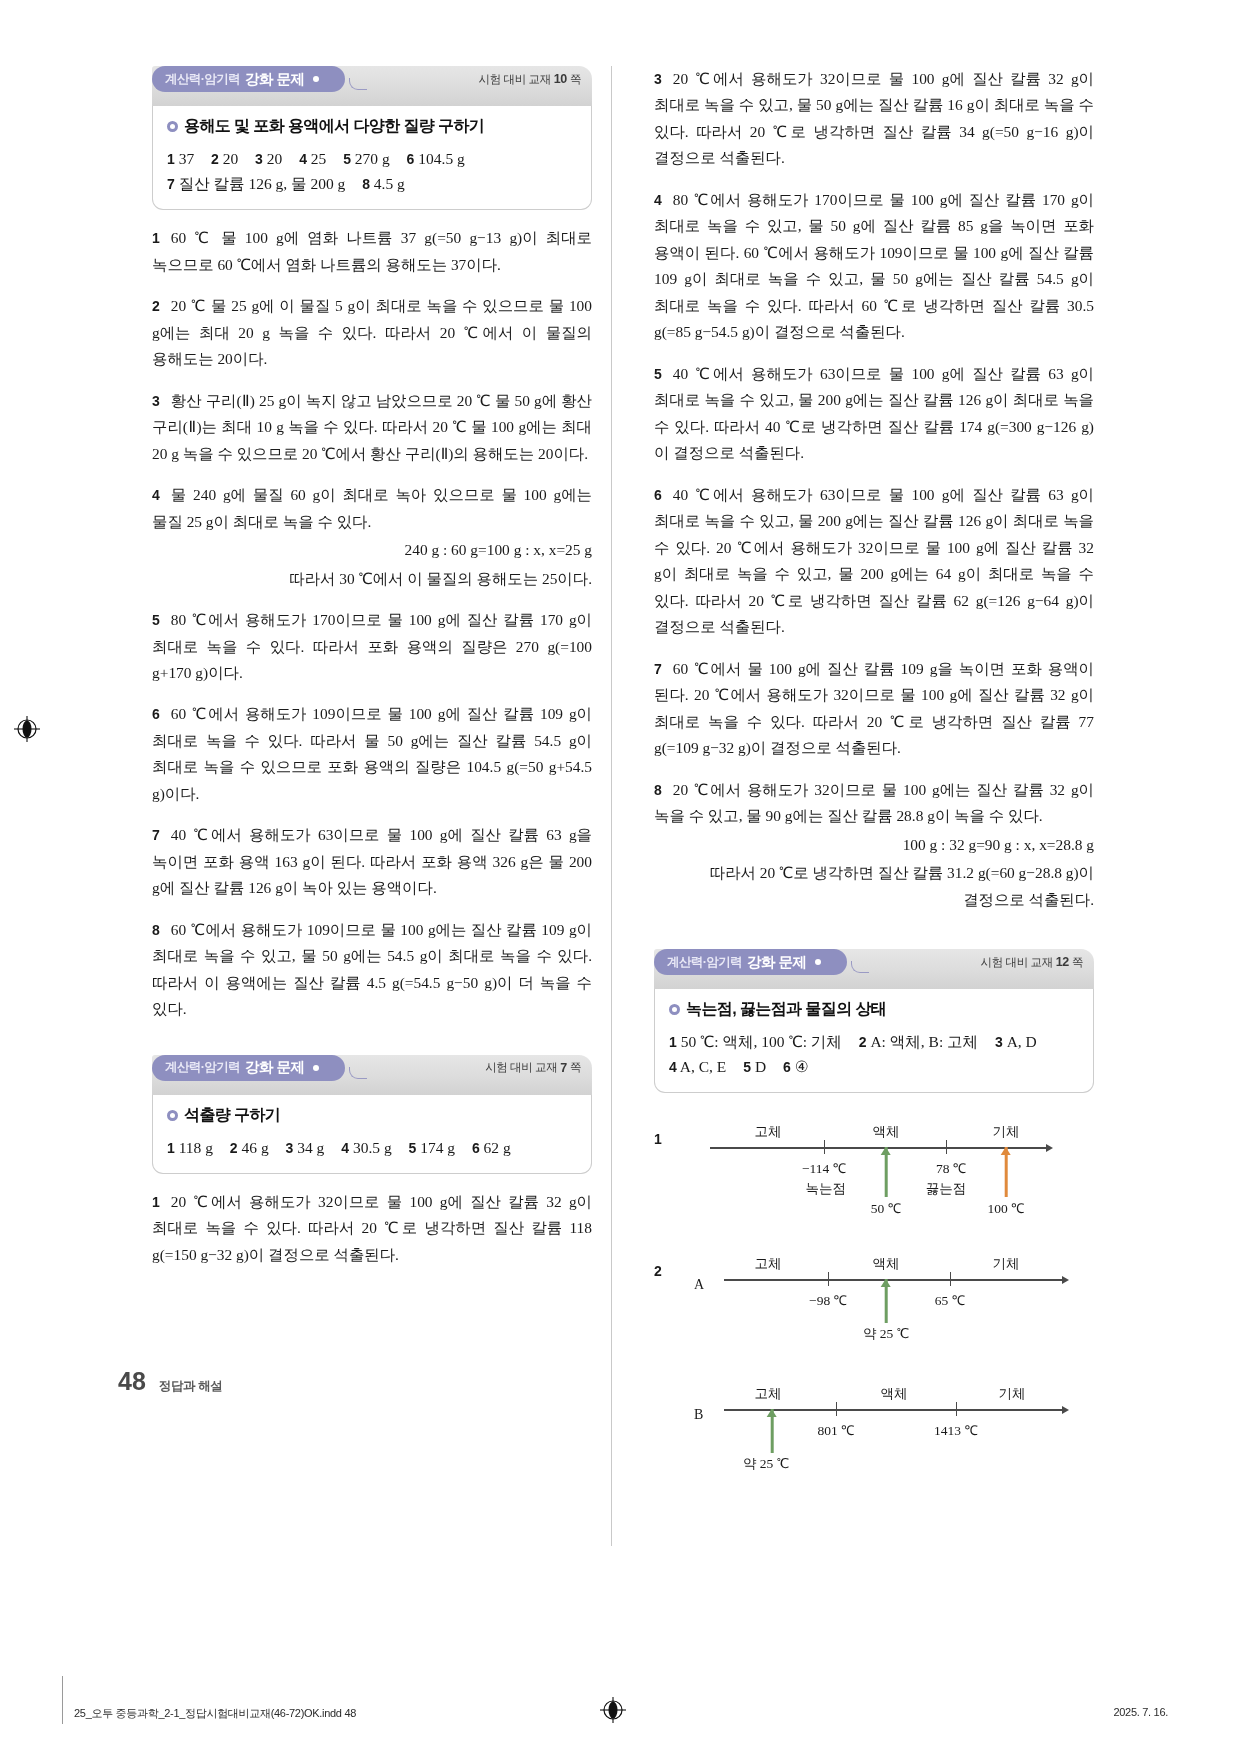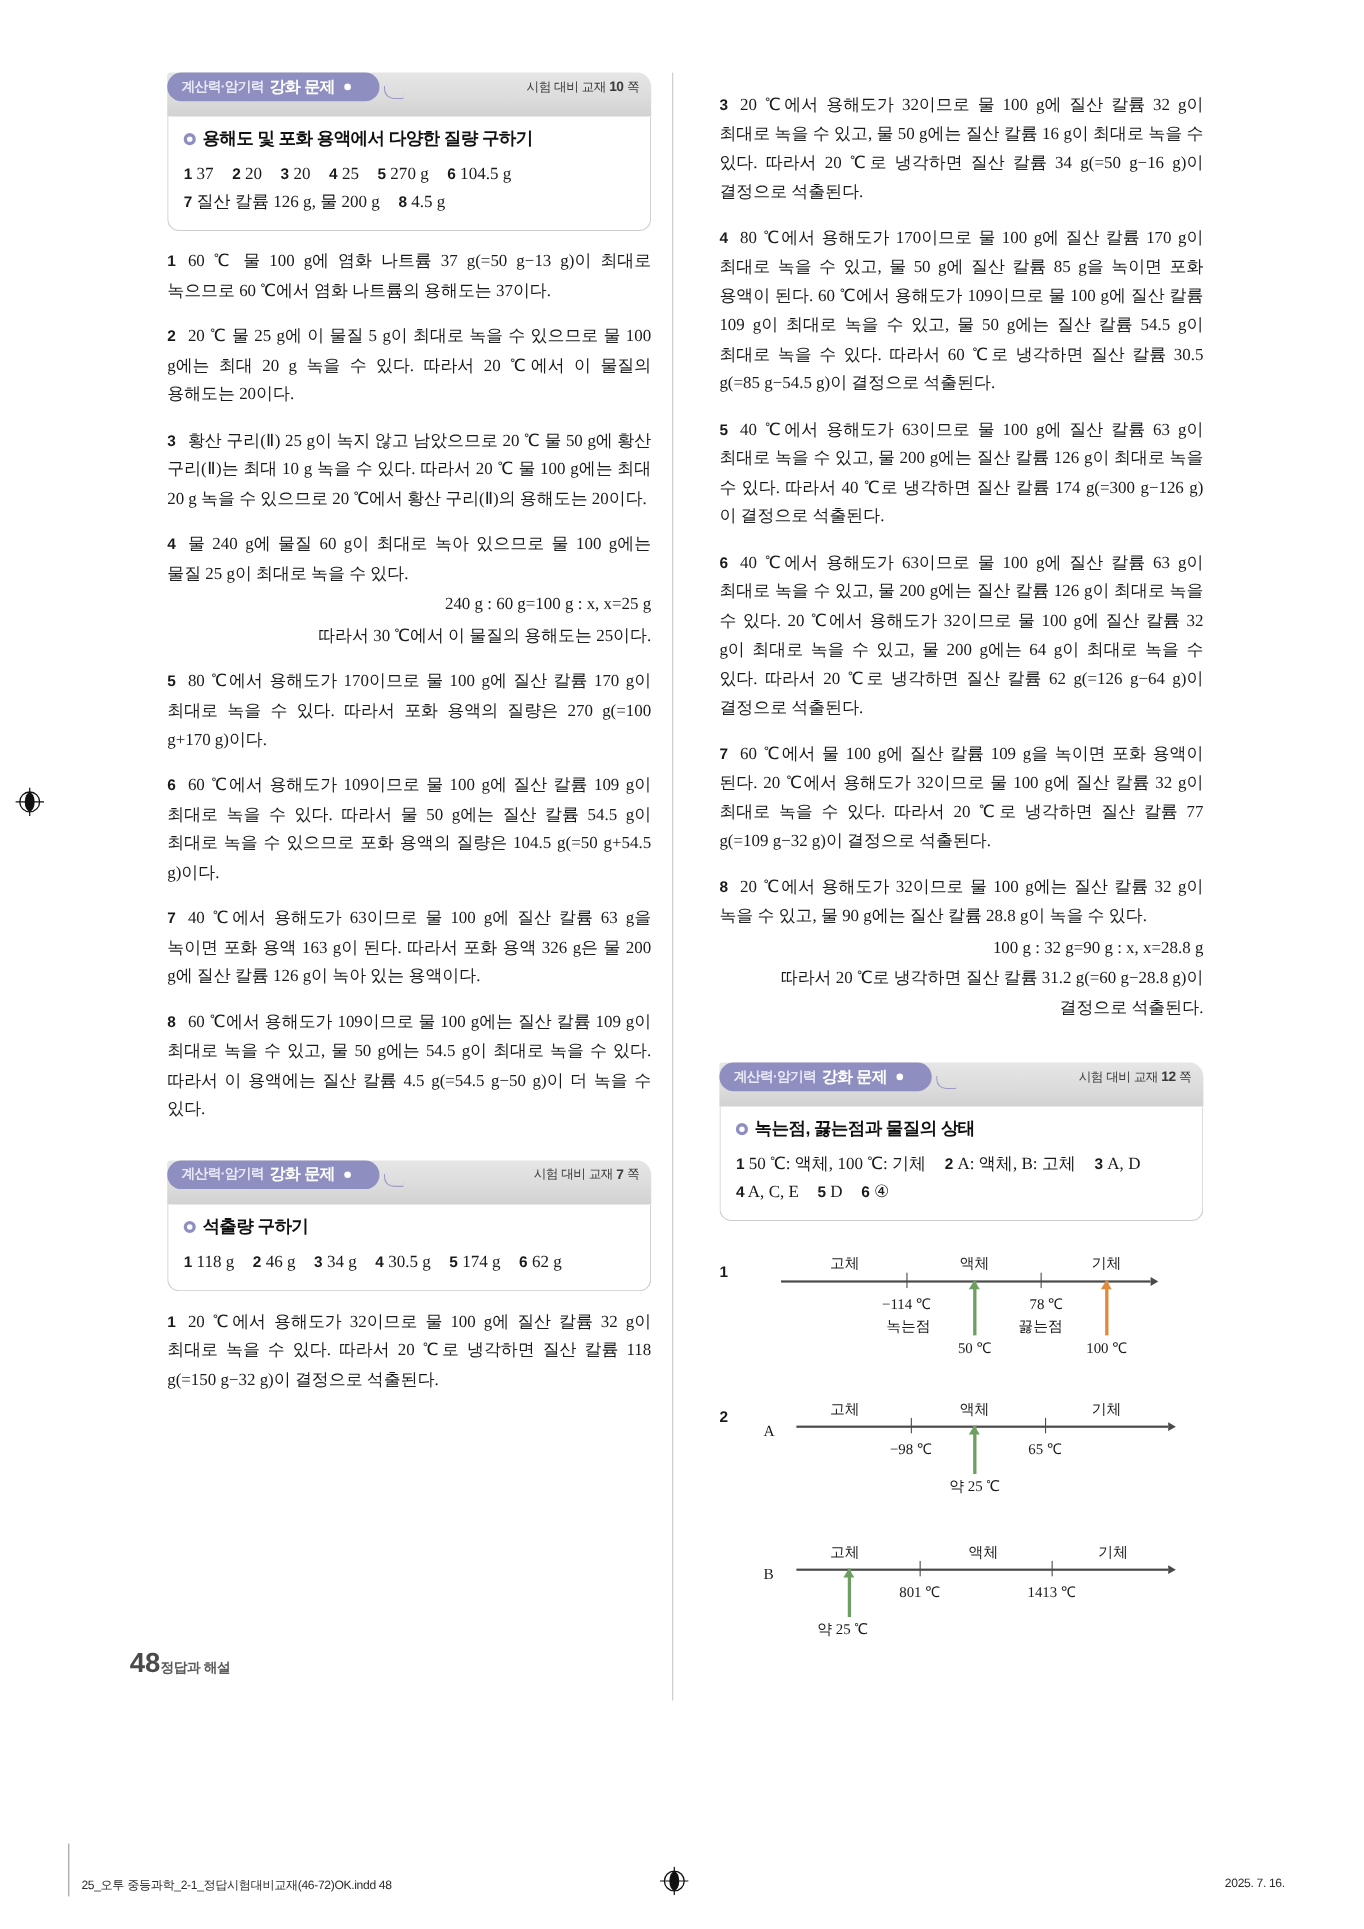--- a/index.html
+++ b/index.html
@@ -191,22 +191,22 @@
   .arr-lab {
     position:absolute;
     font-size:13.5px;
     transform:translateX(-50%);
     white-space:nowrap;
   }
 
   
   .folio {
     position:absolute;
-    left:118px; top:1498px;
-    display:flex; align-items:baseline; text-align:right;
+    left:118px; top:1367px;
+    display:flex; align-items:baseline; gap:13px;text-align:right;
   }
   .folio-num {
     font-family:"Liberation Sans", sans-serif;
     font-weight:bold; font-size:25px; color:#4a4a4a;
   }
   .folio-txt {
     font-family:"Liberation Sans", sans-serif;
     font-weight:bold; font-size:12.5px; color:#5a5a5a;
     letter-spacing:-.4px;
   }
@@ -366,21 +366,21 @@
       </div>
     </div>
 
     <p class="sol">
       <span class="num">1</span><span>20 ℃에서 용해도가 32이므로 물 100 g에 질산 칼륨 32 g이 최대로 녹을 수 있다. 따라서 20 ℃로 냉각하면 질산 칼륨 118 g(=150 g−32 g)이 결정으로 석출된다.</span>
     </p>
   </div>
 
   <div class="col col-right">
 
-    <p class="sol" style="margin-top:17px">
+    <p class="sol" style="margin-top:0">
       <span class="num">3</span><span>20 ℃에서 용해도가 32이므로 물 100 g에 질산 칼륨 32 g이 최대로 녹을 수 있고, 물 50 g에는 질산 칼륨 16 g이 최대로 녹을 수 있다. 따라서 20 ℃로 냉각하면 질산 칼륨 34 g(=50 g−16 g)이 결정으로 석출된다.</span>
     </p>
     <p class="sol">
       <span class="num">4</span><span>80 ℃에서 용해도가 170이므로 물 100 g에 질산 칼륨 170 g이 최대로 녹을 수 있고, 물 50 g에 질산 칼륨 85 g을 녹이면 포화 용액이 된다. 60 ℃에서 용해도가 109이므로 물 100 g에 질산 칼륨 109 g이 최대로 녹을 수 있고, 물 50 g에는 질산 칼륨 54.5 g이 최대로 녹을 수 있다. 따라서 60 ℃로 냉각하면 질산 칼륨 30.5 g(=85 g−54.5 g)이 결정으로 석출된다.</span>
     </p>
     <p class="sol">
       <span class="num">5</span><span>40 ℃에서 용해도가 63이므로 물 100 g에 질산 칼륨 63 g이 최대로 녹을 수 있고, 물 200 g에는 질산 칼륨 126 g이 최대로 녹을 수 있다. 따라서 40 ℃로 냉각하면 질산 칼륨 174 g(=300 g−126 g)이 결정으로 석출된다.</span>
     </p>
     <p class="sol">
       <span class="num">6</span><span>40 ℃에서 용해도가 63이므로 물 100 g에 질산 칼륨 63 g이 최대로 녹을 수 있고, 물 200 g에는 질산 칼륨 126 g이 최대로 녹을 수 있다. 20 ℃에서 용해도가 32이므로 물 100 g에 질산 칼륨 32 g이 최대로 녹을 수 있고, 물 200 g에는 64 g이 최대로 녹을 수 있다. 따라서 20 ℃로 냉각하면 질산 칼륨 62 g(=126 g−64 g)이 결정으로 석출된다.</span>

